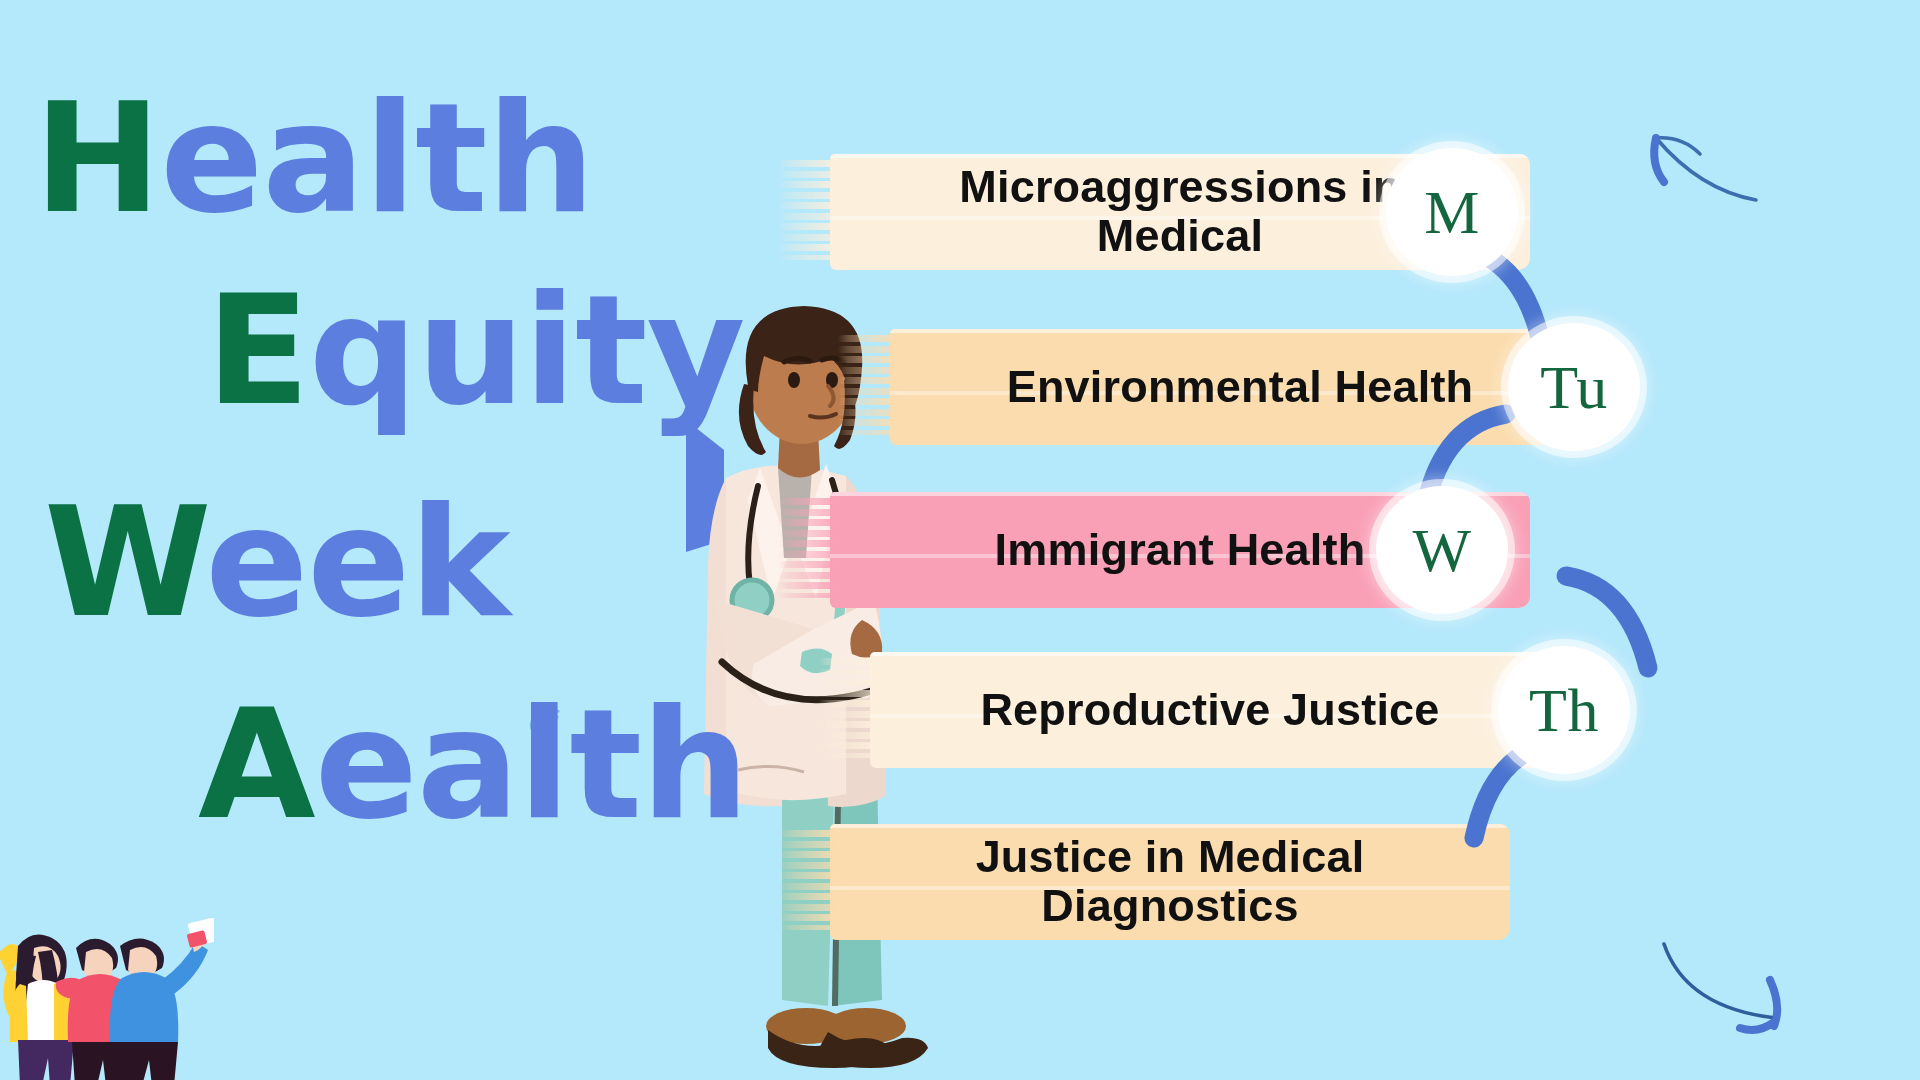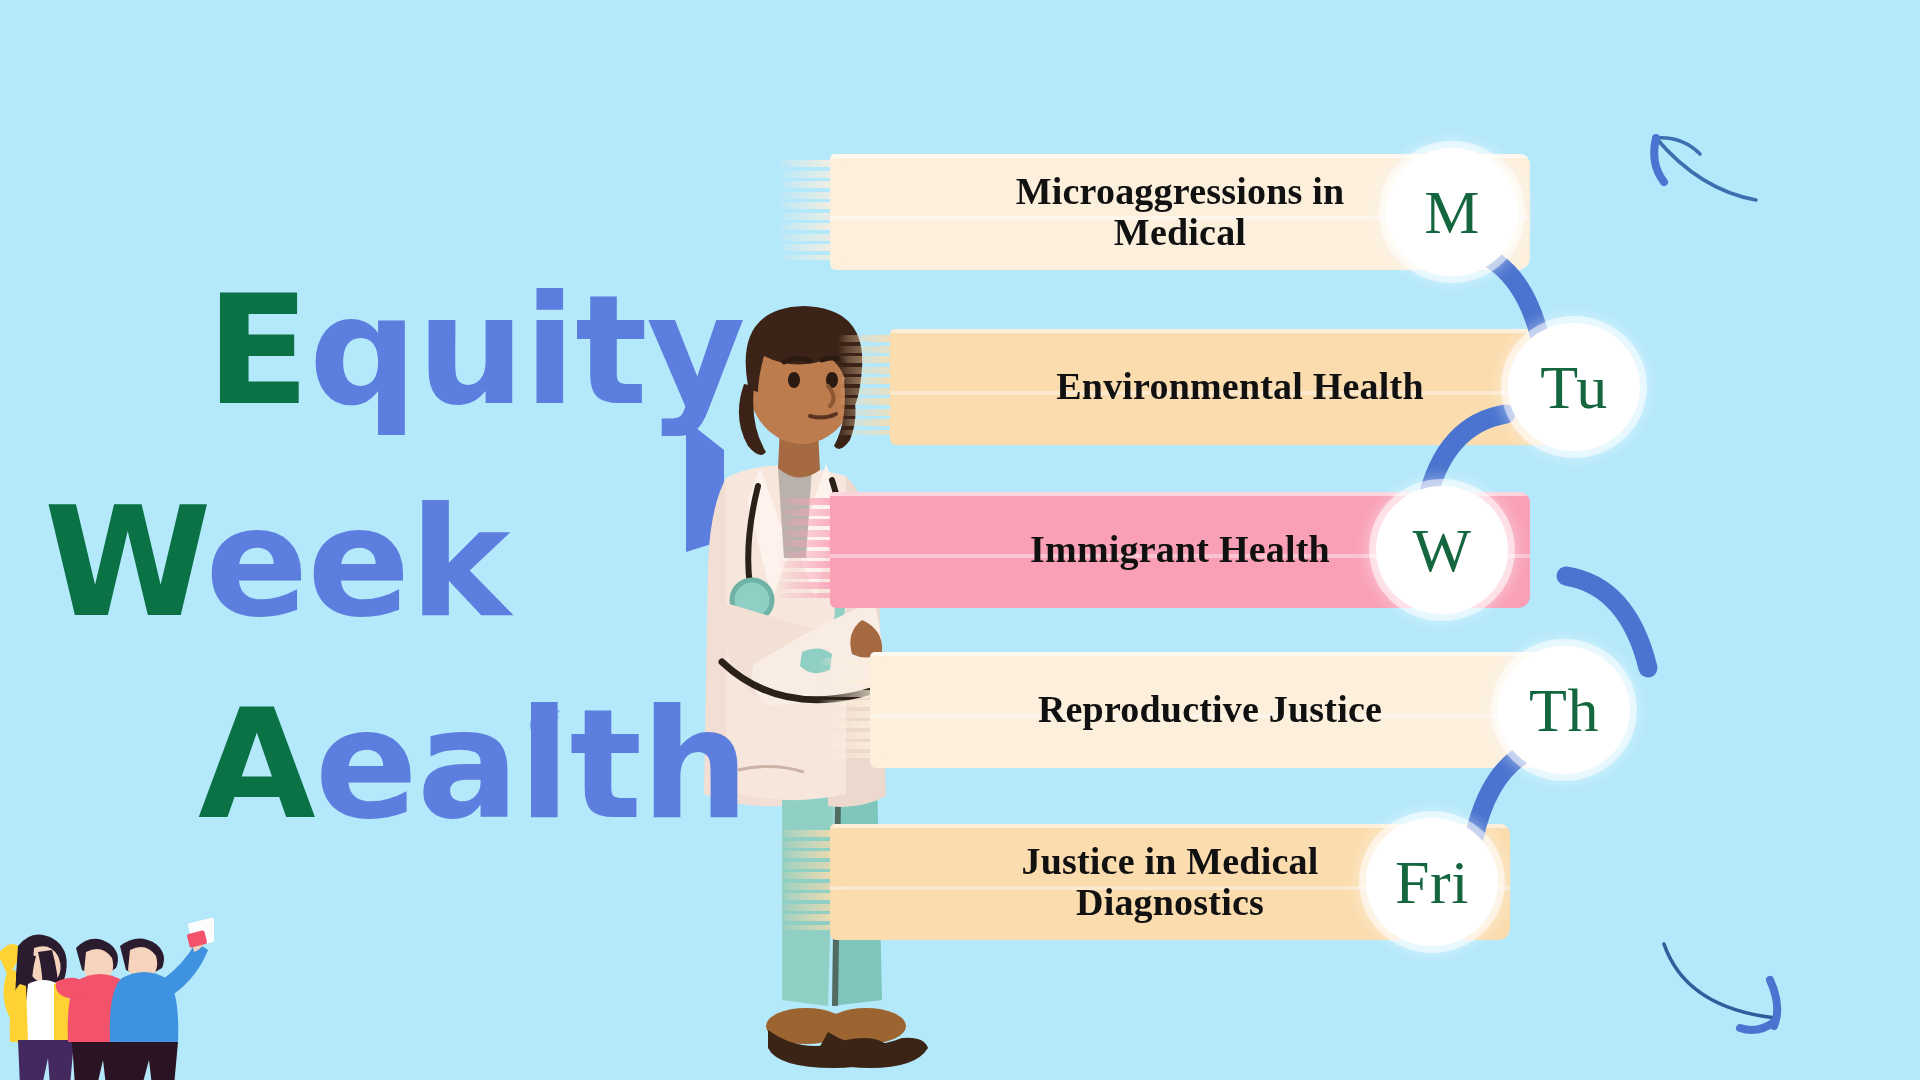--- a/index.html
+++ b/index.html
@@ -82,23 +82,23 @@
     content:""; position:absolute; left:0; top:0; right:0; bottom:0;
     background:
       linear-gradient(to bottom, rgba(255,255,255,.55) 0 4px, rgba(255,255,255,0) 4px 14px),
       linear-gradient(to bottom, rgba(255,255,255,0) 0 62px, rgba(255,255,255,.38) 62px 66px, rgba(255,255,255,0) 66px);
     border-radius:inherit; pointer-events:none;
   }
 
   .sched-label {
     position:absolute; top:24px; height:116px;
     display:flex; align-items:center; justify-content:center;
-    font-family:Liberation Serif, serif;
+    font-family:Liberation Sans, sans-serif;
     font-weight:700;
-    font-size:38px;
+    font-size:45px;
     line-height:1.08;
     color:#111111;
     text-align:center;
     letter-spacing:.2px;
   }
 
   
   .day-bubble {
     position:absolute; top:18px;
     width:132px; height:128px;
@@ -133,20 +133,23 @@
 
   
   #group { position:absolute; left:-6px; top:918px; z-index:4; }
 </style>
 </head>
 <body>
 
 <div id="poster">
 
   <div id="title-block">
+    <div class="title-line tl-1">
+      <span class="cap">H</span><span class="rest">ealth</span>
+    </div>
     <div class="title-line tl-2">
       <span class="cap">E</span><span class="rest">quity</span>
     </div>
     <div class="title-line tl-3">
       <span class="cap">W</span><span class="rest">eek</span>
     </div>
     <div class="of-word">of</div>
     <div class="title-line tl-4">
       <span class="cap">A</span><span class="rest">ealth</span>
     </div>
@@ -309,21 +312,17 @@
     </div>
 
     <div class="sched-row r4">
       <div class="brush" style="left:-150px; width:680px; background:#fbdcae;"></div>
       <div class="sched-label" style="left:-110px; width:600px;">
         <span>
           <span>Justice in Medical</span><br>
           <span>Diagnostics</span>
         </span>
       </div>
-      <div class="day-bubble" style="left:386px;">
-        <div class="bubble-shape"></div>
-        <span class="day-text">Fri</span>
-      </div>
     </div>
 
   </div>
 
 </div>
 
 </body></html>

